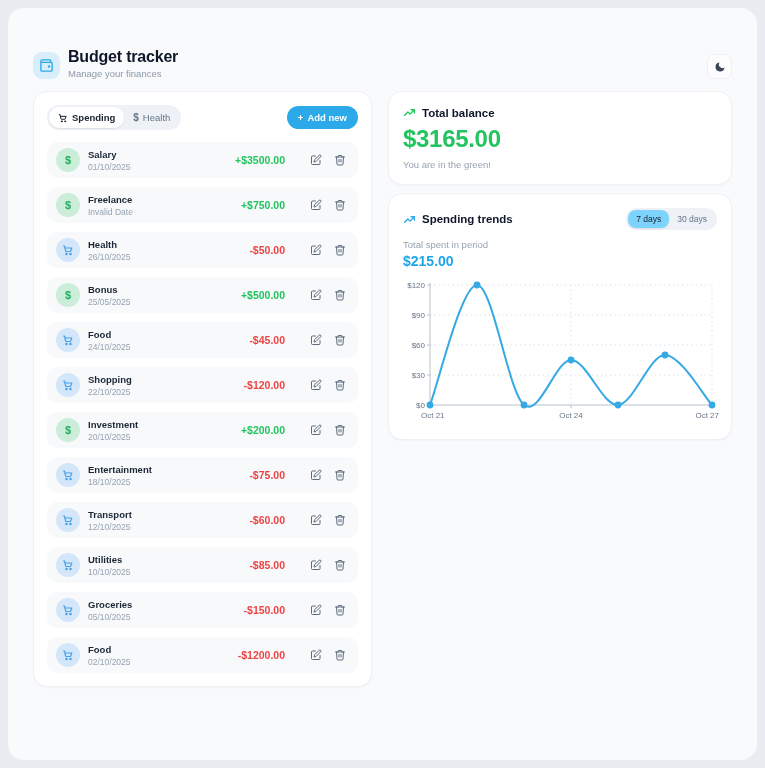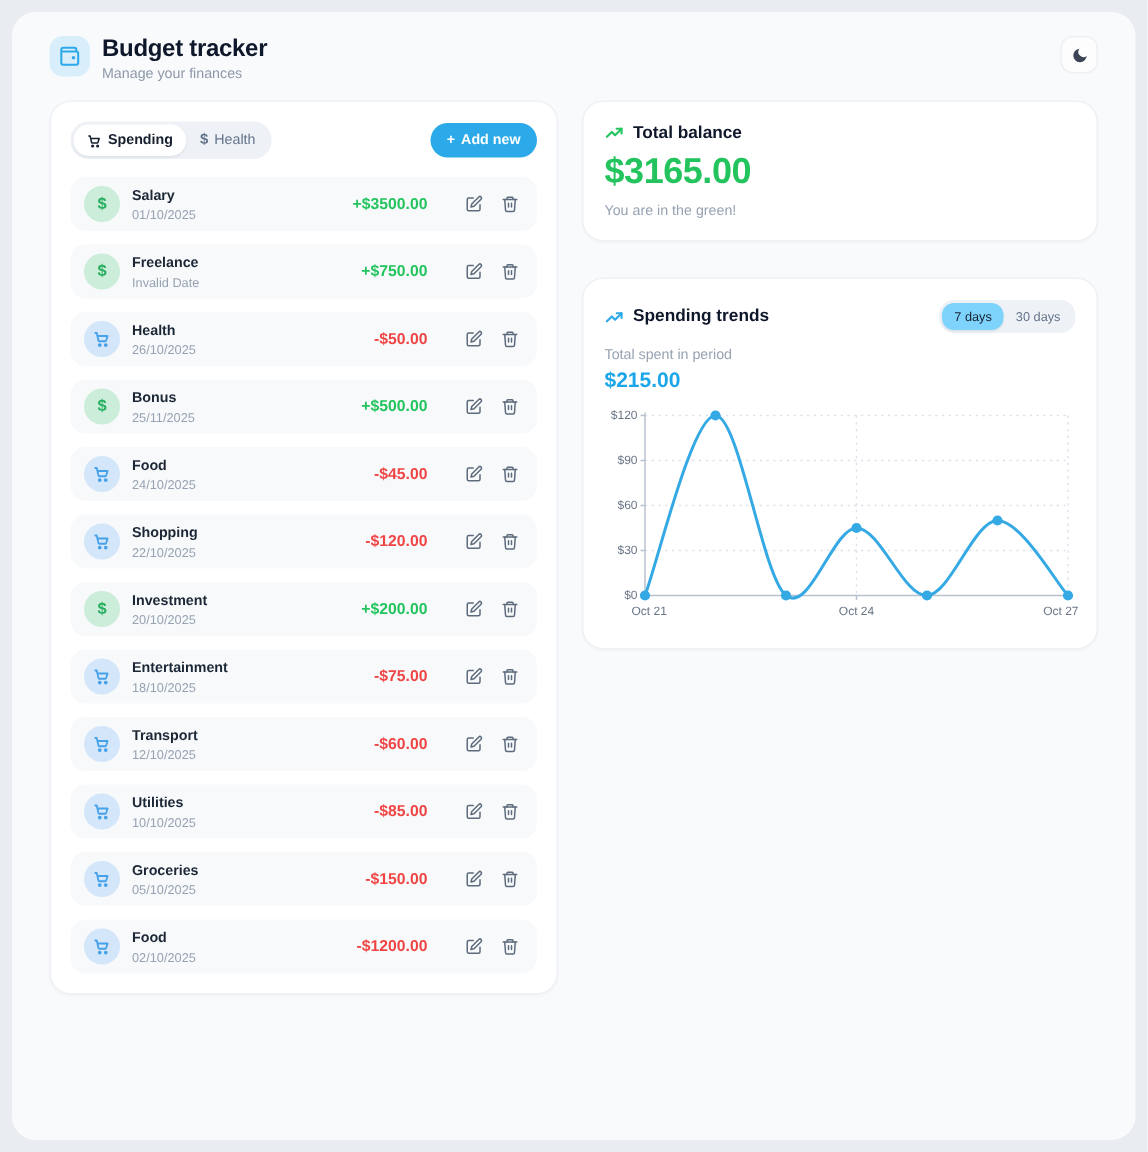--- a/index.html
+++ b/index.html
@@ -2,21 +2,21 @@
 <html style="--positive: #23c45e; --negative: #ef4444; --accent: #2ba9e9; --chart: #1ca6e9;"><head>
 <meta charset="utf-8">
 <style>
   * { margin:0; padding:0; box-sizing:border-box; font-family:"Liberation Sans", sans-serif; }
   html,body { width:765px; height:768px; }
   body { background:#e9edf2; overflow:hidden; }
   .app { position:absolute; left:8px; top:8px; width:749px; height:752px;
          background:#f9fafc; border-radius:16px; }
 
   
-  header { display:flex; align-items:flex-start; padding:16px 25px 12px 25px; }
+  header { display:flex; align-items:flex-end; padding:16px 25px 12px 25px;margin-top:24px; }
   .logo { width:27px; height:27px; border-radius:9px; background:#d9eefb; color:#2ba9e9;
           display:flex; align-items:center; justify-content:center; flex:none; }
   .logo svg { width:15px; height:15px; }
   .titles { margin-left:8px; flex:1; }
   .titles h1 { font-size:16px; font-weight:bold; color:#0f172a; letter-spacing:-0.2px; }
   .titles .sub { font-size:9.5px; color:#8d99a8; margin-top:2px; }
   .moon-btn { width:25px; height:25px; border-radius:8px; background:#fdfdfe; border:1px solid #edf0f4;
               display:flex; align-items:center; justify-content:center; cursor:pointer; color:#3c4555; }
   .moon-btn svg { width:12px; height:12px; }
 
@@ -51,21 +51,21 @@
   .row-date { font-size:8.5px; color:#97a3b2; margin-top:2px; }
   .row-amount { font-size:10.5px; font-weight:bold; margin-right:22px; white-space:nowrap; }
   .row-amount.income { color:var(--positive,#22c55e); }
   .row-amount.expense { color:var(--negative,#ef4444); }
   .icon-btn { border:none; background:transparent; cursor:pointer; color:#5d6b7c;
               width:18px; height:18px; display:flex; align-items:center; justify-content:center; }
   .icon-btn + .icon-btn { margin-left:6px; }
   .icon-btn svg { width:12px; height:12px; }
 
   
-  .right-col { width:344px; display:flex; flex-direction:column; gap:24px; }
+  .right-col { width:344px; display:flex; flex-direction:column; gap:8px; }
   .balance-card { padding:14px; }
   .card-head { display:flex; align-items:center; gap:6px; }
   .card-head svg { width:13px; height:13px; }
   .card-head .green { color:#22c55e; }
   .card-head .blue { color:#2ba9e9; }
   .card-title { font-size:11.5px; font-weight:bold; color:#0f172a; }
   .balance-value { font-size:24px; font-weight:bold; color:var(--positive,#27c363);
                    margin-top:6px; letter-spacing:-0.3px; }
   .balance-note { font-size:9.5px; color:#97a3b2; margin-top:6px; }
 
@@ -218,21 +218,21 @@
           <path d="M10 11v5M14 11v5"></path>
         </svg>
       </span>
     </button>
   </div>
 
   <div class="row">
     <div class="row-icon income">$</div>
     <div class="row-text">
       <div class="row-name">Bonus</div>
-      <div class="row-date">25/11/2025</div>
+      <div class="row-date">25/05/2025</div>
     </div>
     <div class="row-amount income">+$500.00</div>
     <button class="icon-btn">
       <span style="display:flex">
         <svg viewBox="0 0 24 24" fill="none" stroke="currentColor" stroke-width="2" stroke-linecap="round" stroke-linejoin="round" width="12" height="12">
           <path d="M11 4H5a2 2 0 0 0-2 2v13a2 2 0 0 0 2 2h13a2 2 0 0 0 2-2v-6"></path>
           <path d="M18.4 2.6a2.1 2.1 0 0 1 3 3L12 15l-4 1 1-4Z"></path>
         </svg>
       </span>
     </button>

